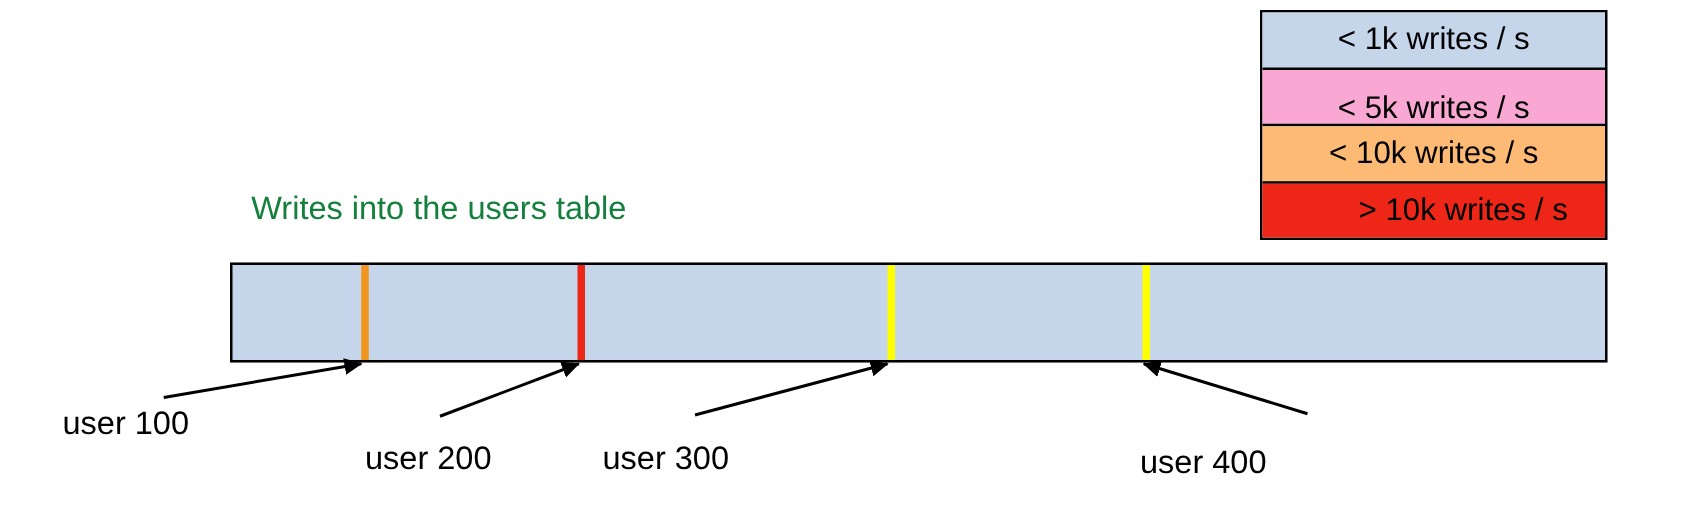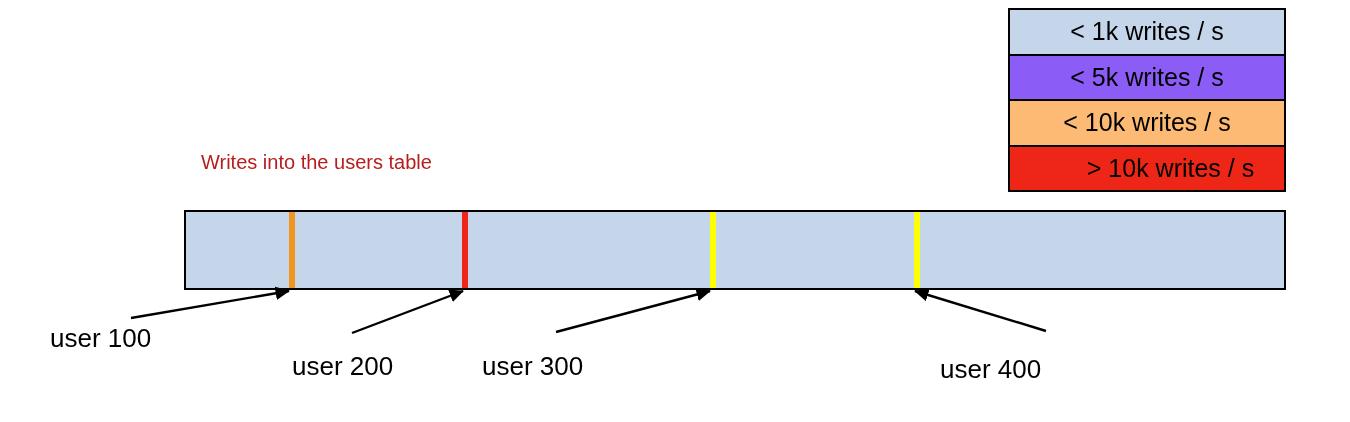--- a/index.html
+++ b/index.html
@@ -44,22 +44,22 @@
     line-height: 1;
     white-space: nowrap;
     letter-spacing: 0px;
   }
 
   
   #chart-title {
     position: absolute;
     left: 201px;
     top: 151px;
-    font-size: 20px;
-    color: #b91c1c;
+    font-size: 26px;
+    color: #15803d;
     white-space: nowrap;
   }
 
   
   #bar {
     position: absolute;
     left: 184px;
     top: 210px;
     width: 1102px;
     height: 80px;
@@ -94,21 +94,21 @@
 </style>
 </head>
 <body>
 
 <div id="canvas">
 
   <div id="legend">
     <div class="legend-row" style="background: rgb(197, 213, 234);">
       <span class="legend-label">&lt; 1k writes / s</span>
     </div>
-    <div class="legend-row" style="background: #8b5cf6;">
+    <div class="legend-row" style="background: #f9a8d4; align-items: flex-end;">
       <span class="legend-label">&lt; 5k writes / s</span>
     </div>
     <div class="legend-row" style="background: #fdba74;">
       <span class="legend-label">&lt; 10k writes / s</span>
     </div>
     <div class="legend-row" style="background: rgb(238, 38, 23); padding-left: 47px;">
       <span class="legend-label">&gt; 10k writes / s</span>
     </div>
   </div>
 
@@ -129,15 +129,15 @@
     </defs>
     <line stroke="#000000" stroke-width="2.4" marker-end="url(#ah)" x1="131" y1="318" x2="289" y2="291"></line>
     <line stroke="#000000" stroke-width="2.4" marker-end="url(#ah)" x1="352" y1="333" x2="463" y2="291"></line>
     <line stroke="#000000" stroke-width="2.4" marker-end="url(#ah)" x1="556" y1="332" x2="710" y2="291"></line>
     <line stroke="#000000" stroke-width="2.4" marker-end="url(#ah)" x1="1046" y1="331" x2="915" y2="291"></line>
   </svg>
 
   <div class="user-label" style="left: 50px; top: 323px;">user 100</div>
   <div class="user-label" style="left: 272px; top: 351px; margin-left: 20px;">user 200</div>
   <div class="user-label" style="left: 482px; top: 351px;">user 300</div>
-  <div class="user-label" style="left: 940px; top: 354px;">user 400</div>
+  <div class="user-label" style="left: 912px; top: 354px;">user 400</div>
 
 </div>
 
 </body></html>

